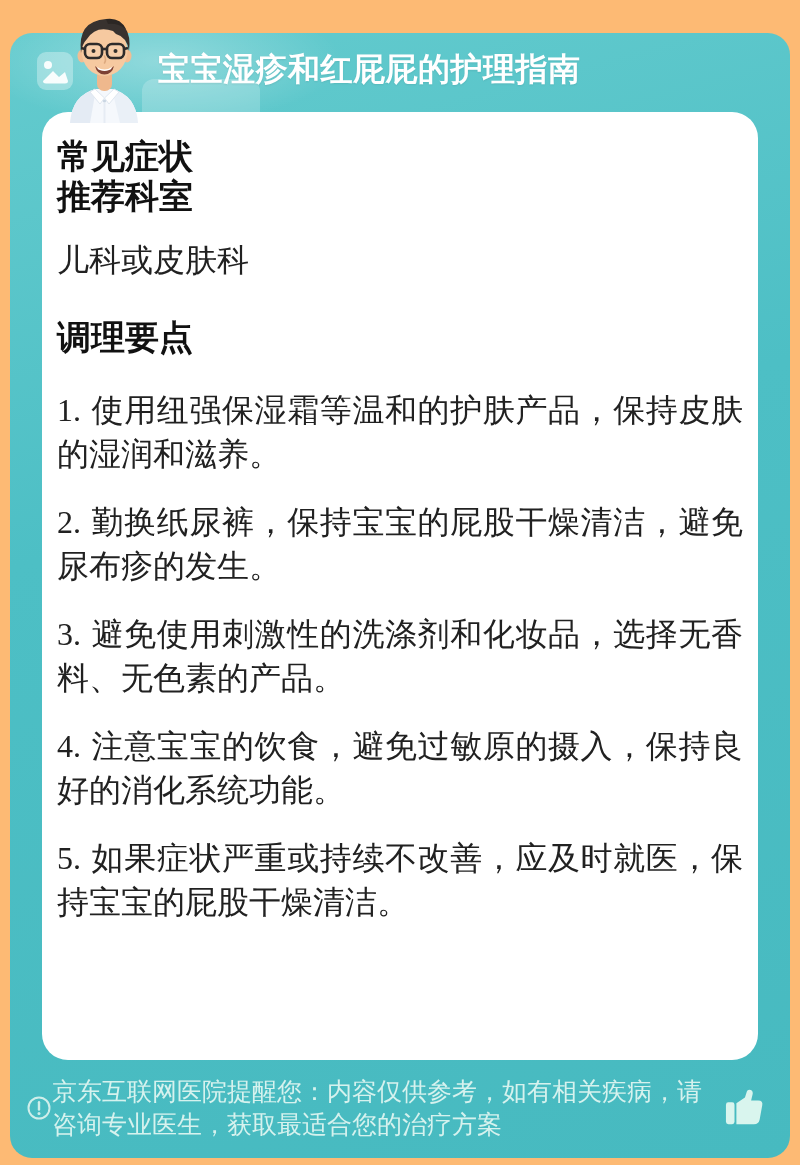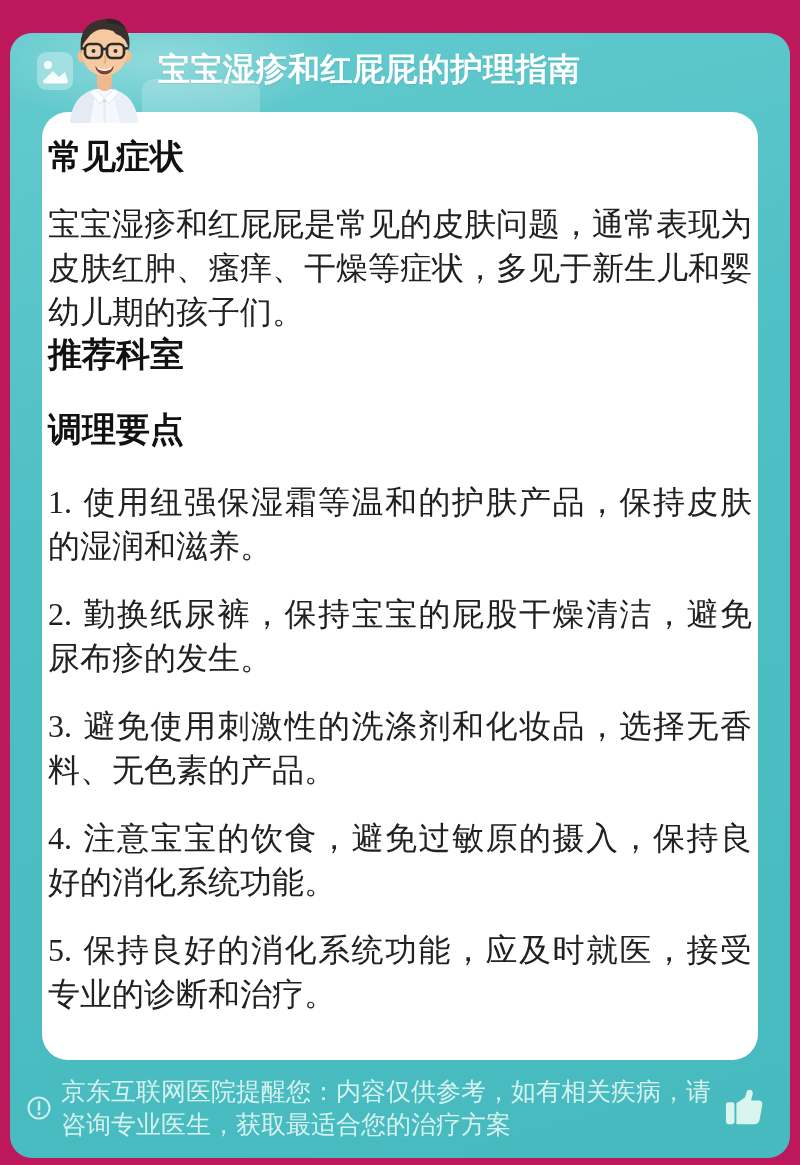--- a/index.html
+++ b/index.html
@@ -1,19 +1,19 @@
 <!DOCTYPE html>
 <html><head>
 <meta charset="utf-8">
 <style>
   * { margin:0; padding:0; box-sizing:border-box; }
   html,body { width:800px; }
   body { font-family:"Liberation Sans","DejaVu Sans",sans-serif; background:#ffffff; }
 
-  .page { position:relative; width:800px; height:1165px; background:#be185d; overflow:hidden;text-decoration:underline; }
+  .page { position:relative; width:800px; height:1165px; background:#fdba74; overflow:hidden;text-decoration:underline; }
 
   
   .teal-card {
     position:absolute; left:10px; top:33px; width:780px; height:1125px;
     border-radius:22px;
     background:linear-gradient(165deg,#64cbce 0%,#4dbfc5 40%,#47bac0 100%);
     overflow:hidden;
   }
   .header-glow {
     position:absolute; left:0; top:0; width:100%; height:110px;
@@ -30,21 +30,21 @@
   .title {
     position:absolute; left:148px; top:16px; width:600px;
     font-size:32px; line-height:40px; font-weight:700; color:#ffffff;
     letter-spacing:0.5px; white-space:nowrap;
     text-shadow:0 1px 2px rgba(0,0,0,.08);
   }
 
   
   .white-card {
     position:absolute; left:32px; top:79px; width:716px; height:948px;
-    background:#ffffff; border-radius:26px; padding:0 6px; overflow:hidden;
+    background:#ffffff; border-radius:26px; padding:0 15px; overflow:hidden;
   }
   .white-card h2 {
     font-size:34px; line-height:40px; font-weight:700; color:#111111;
   }
   .h-first { margin-top:24px; }
   .h-mid   { }
   .h-last  { margin-top:35px; }
   .white-card p.body {
     font-size:32px; line-height:44px; color:#212121; text-align:justify;
   }
@@ -53,21 +53,21 @@
   .care-item { margin-top:24px; }
   .care-item.first { margin-top:31px; }
   .care-item .num {
     font-family:"Liberation Serif","DejaVu Serif",serif;
     margin-right:10px; color:#212121;
   }
 
   
   .footer {
     position:absolute; left:16px; right:26px; top:1042px;
-    display:flex; align-items:center; gap:9px;
+    display:flex; align-items:center; 
   }
   .info-icon { flex:0 0 auto; width:26px; height:26px; }
   .disclaimer {
     width:655px; font-size:25px; line-height:33px; color:#d6f2ee;
   }
   .thumb { flex:0 0 auto; margin-left:auto; width:40px; height:38px; cursor:pointer; }
 
   
   .avatar { position:absolute; left:56px; top:11px; width:96px; height:112px; z-index:6; }
 </style>
@@ -85,31 +85,31 @@
         <rect x="2" y="4" width="36" height="38" rx="9" fill="rgba(255,255,255,0.32)"></rect>
         <circle cx="13" cy="17" r="4" fill="#ffffff" opacity="0.92"></circle>
         <path d="M8 33 L18 23 L24 29 L30 24 L33 33 Q33 35.5 30 35.5 L11 35.5 Q8 35.5 8 33 Z" fill="#ffffff" opacity="0.92"></path>
       </svg>
     </div>
 
     <h1 class="title">宝宝湿疹和红屁屁的护理指南</h1>
 
     <div class="white-card">
       <h2 class="h-first">常见症状</h2>
-      <p class="body p-first">宝宝湿疹和红屁屁是常见的皮肤问题，通常表现为皮肤红肿、瘙痒、干燥等症状，多见于新生儿和婴幼儿期的孩子们。</p>
 
       <h2 class="h-mid">推荐科室</h2>
+      <p class="body p-dept">儿科或皮肤科</p>
 
       <h2 class="h-last">调理要点</h2>
 
       <p class="body care-item first"><span class="num">1.</span><span>使用纽强保湿霜等温和的护肤产品，保持皮肤的湿润和滋养。</span></p>
       <p class="body care-item"><span class="num">2.</span><span>勤换纸尿裤，保持宝宝的屁股干燥清洁，避免尿布疹的发生。</span></p>
       <p class="body care-item"><span class="num">3.</span><span>避免使用刺激性的洗涤剂和化妆品，选择无香料、无色素的产品。</span></p>
       <p class="body care-item"><span class="num">4.</span><span>注意宝宝的饮食，避免过敏原的摄入，保持良好的消化系统功能。</span></p>
-      <p class="body care-item"><span class="num">5.</span><span>保持良好的消化系统功能，应及时就医，接受专业的诊断和治疗。</span></p>
+      <p class="body care-item"><span class="num">5.</span><span>如果症状严重或持续不改善，应及时就医，保持宝宝的屁股干燥清洁。</span></p>
     </div>
 
     <div class="footer">
       <span class="info-icon">
         <svg viewBox="0 0 26 26" width="26" height="26">
           <circle cx="13" cy="13" r="10.5" fill="none" stroke="#cfeeea" stroke-width="2"></circle>
           <line x1="13" y1="7.2" x2="13" y2="14.6" stroke="#cfeeea" stroke-width="2.4" stroke-linecap="round"></line>
           <circle cx="13" cy="18.6" r="1.5" fill="#cfeeea"></circle>
         </svg>
       </span>

